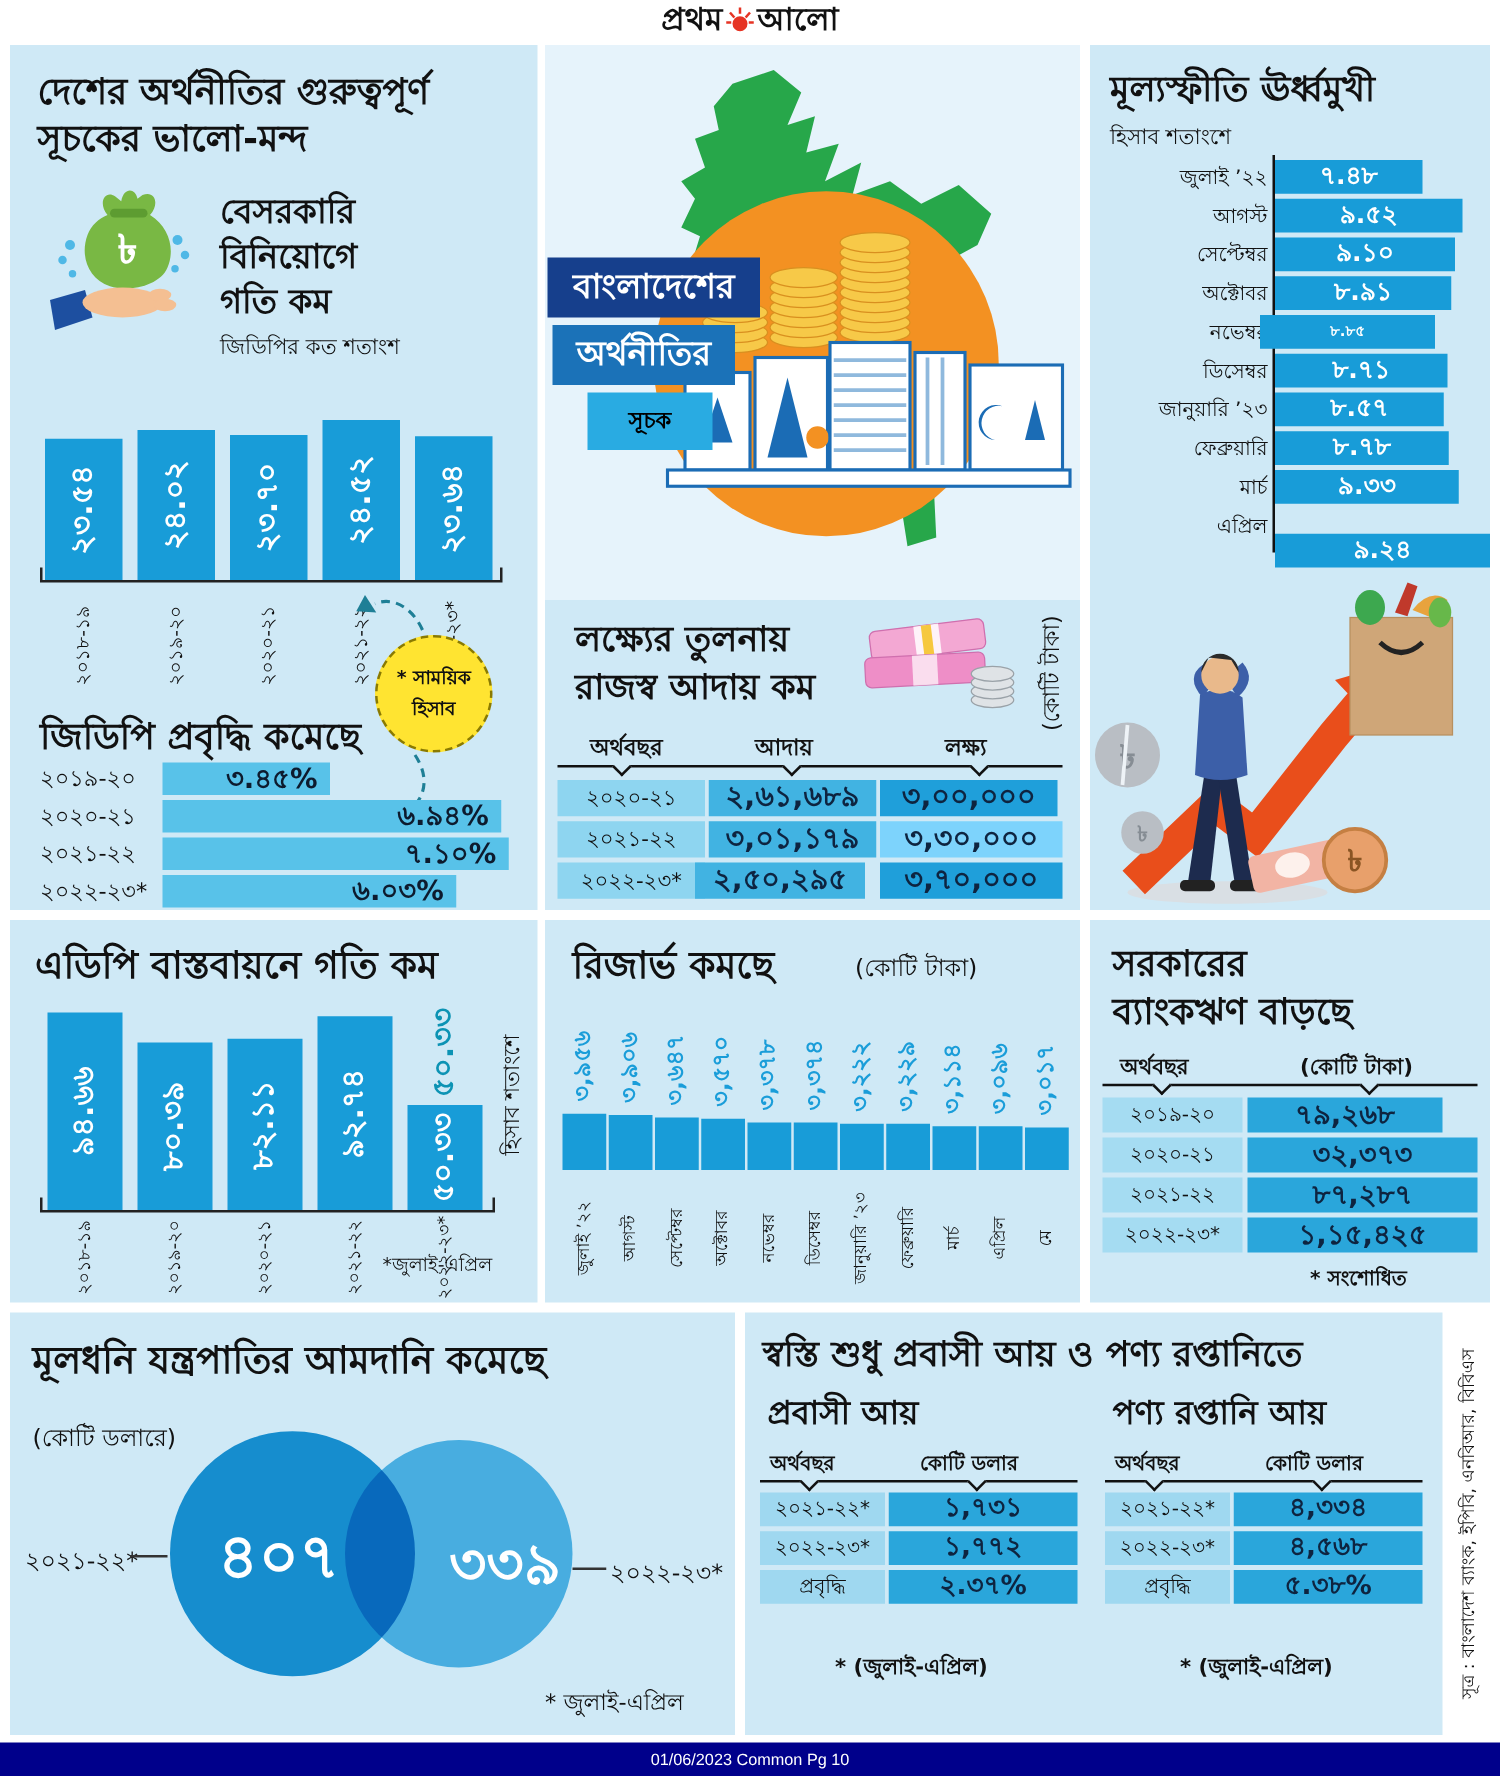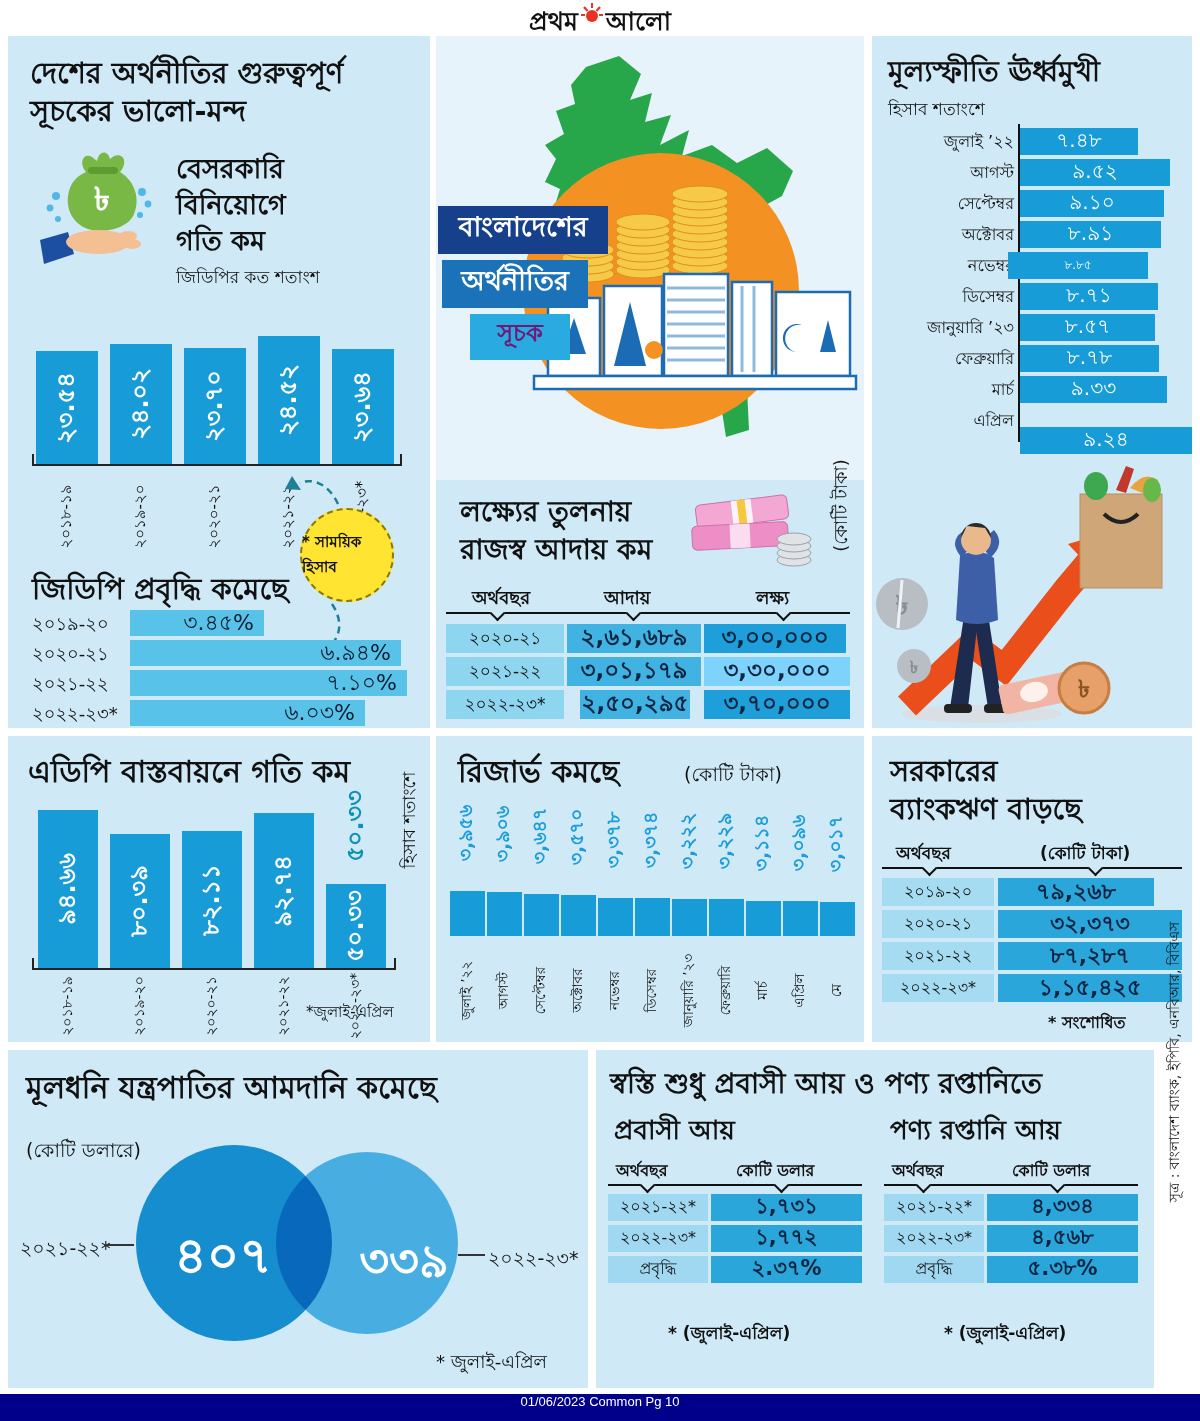--- a/index.html
+++ b/index.html
@@ -2,27 +2,27 @@
 <html><head>
 <meta charset="utf-8">
 <style>
   *{margin:0;padding:0;box-sizing:border-box}
   body{background:#fff}
   #canvas{position:relative;width:1200px;height:1421px;background:#fff;
     font-family:"DejaVu Sans","Liberation Sans",sans-serif;color:#111;overflow:hidden}
   .panel{position:absolute;background:#cfe9f6}
   .abs{position:absolute}
   .b{font-weight:700}
-  .flexc{display:flex;align-items:flex-start;justify-content:center}
+  .flexc{display:flex;align-items:center;justify-content:center}
   .rot span{transform:rotate(-90deg);white-space:nowrap;display:block}
   .vbar{position:absolute;background:#189cd8;display:flex;align-items:center;justify-content:center}
   .vbar span{transform:rotate(-90deg);color:#fff;font-weight:700;white-space:nowrap}
   .xlab{position:absolute;display:flex;align-items:center;justify-content:center}
   .xlab span{transform:rotate(-90deg);white-space:nowrap}
-  .hbar{position:absolute;background:#189cd8;color:#fff;font-weight:400;
+  .hbar{position:absolute;background:#189cd8;color:#fff;font-weight:700;
     display:flex;align-items:center;justify-content:center}
   .axisline{position:absolute;background:#222;height:2px}
   .tick{position:absolute;width:2px;height:10px;background:#222}
   .notch{position:absolute;width:11px;height:11px;background:#cfe9f6;
     border-right:2px solid #111;border-bottom:2px solid #111;transform:rotate(45deg)}
   .tcell{position:absolute;display:flex;align-items:center;justify-content:center}
   .dash{position:absolute;background:#333;height:2px}
   .circleV{position:absolute;border-radius:50%;mix-blend-mode:multiply}
 </style>
 </head>
@@ -190,21 +190,21 @@
         <rect x="98" y="340" width="322" height="13" fill="#fff" stroke="#1b6cb5" stroke-width="2.5"></rect>
       </g>
     </svg>
     <div class="abs flexc" style="left:6px;top:224px;width:146px;height:48px;background:#1b72b8">
       <span class="b" style="font-size:27px;color:#fff">অর্থনীতির</span>
     </div>
     <div class="abs flexc" style="left:2px;top:170px;width:170px;height:48px;background:#163f8c">
       <span class="b" style="font-size:27px;color:#fff">বাংলাদেশের</span>
     </div>
     <div class="abs flexc" style="left:34px;top:278px;width:100px;height:46px;background:#29abe2">
-      <span class="b" style="font-size:24px;color:#701a75">সূচক</span>
+      <span class="b" style="font-size:18px;color:#000000">সূচক</span>
     </div>
 
     <div class="abs" style="left:0;top:444px;width:428px;height:248px;background:#cfe9f6">
       <div class="abs b" style="left:24px;top:10px;font-size:28px">লক্ষ্যের তুলনায়</div>
       <div class="abs b" style="left:24px;top:48px;font-size:28px">রাজস্ব আদায় কম</div>
       <svg class="abs" style="left:252px;top:6px" width="130" height="88" viewBox="0 0 130 88">
         <g transform="rotate(-7 54 26)">
           <rect x="8" y="14" width="92" height="24" rx="5" fill="#f3a8d3" stroke="#cf6fae"></rect>
           <rect x="44" y="14" width="20" height="24" fill="#ffffff" opacity="0.85"></rect>
           <rect x="50" y="14" width="8" height="24" fill="#f6c83f"></rect>
@@ -231,21 +231,21 @@
       <div class="notch" style="left:192px;top:128px"></div>
       <div class="notch" style="left:342px;top:128px"></div>
 
       <div class="tcell" style="left:10px;top:144px;width:118px;height:29px;background:#8ed5f0;font-size:17px">২০২০-২১</div>
       <div class="tcell b" style="left:131px;top:144px;width:134px;height:29px;background:#41b3e2;font-size:23px;color:#0e2440">২,৬১,৬৮৯</div>
       <div class="tcell b" style="left:268px;top:144px;width:142px;height:29px;background:#1f9fda;font-size:23px;color:#0e2440">৩,০০,০০০</div>
       <div class="tcell" style="left:10px;top:177px;width:118px;height:29px;background:#8ed5f0;font-size:17px">২০২১-২২</div>
       <div class="tcell b" style="left:131px;top:177px;width:134px;height:29px;background:#41b3e2;font-size:23px;color:#0e2440">৩,০১,১৭৯</div>
       <div class="tcell b" style="left:268px;top:177px;width:146px;height:29px;background:#7dd3fc;font-size:23px;color:#0e2440">৩,৩০,০০০</div>
       <div class="tcell" style="left:10px;top:210px;width:118px;height:29px;background:#8ed5f0;font-size:17px">২০২২-২৩*</div>
-      <div class="tcell b" style="left:144px;top:210px;width:110px;height:29px;background:#41b3e2;font-size:23px;color:#0e2440">২,৫০,২৯৫</div>
+      <div class="tcell b" style="left:120px;top:210px;width:136px;height:29px;background:#41b3e2;font-size:23px;color:#0e2440">২,৫০,২৯৫</div>
       <div class="tcell b" style="left:268px;top:210px;width:146px;height:29px;background:#1f9fda;font-size:23px;color:#0e2440">৩,৭০,০০০</div>
     </div>
   </div>
 
   <div class="panel" style="left:872px;top:36px;width:320px;height:692px">
     <div class="abs b" style="left:16px;top:14px;font-size:28px">মূল্যস্ফীতি ঊর্ধ্বমুখী</div>
     <div class="abs" style="left:16px;top:60px;font-size:17px">হিসাব শতাংশে</div>
     <div class="abs" style="left:146px;top:88px;width:2px;height:318px;background:#111"></div>
 
     <div class="abs" style="left:0;top:92px;width:142px;text-align:right;font-size:16px;line-height:27px">জুলাই ’২২</div>

